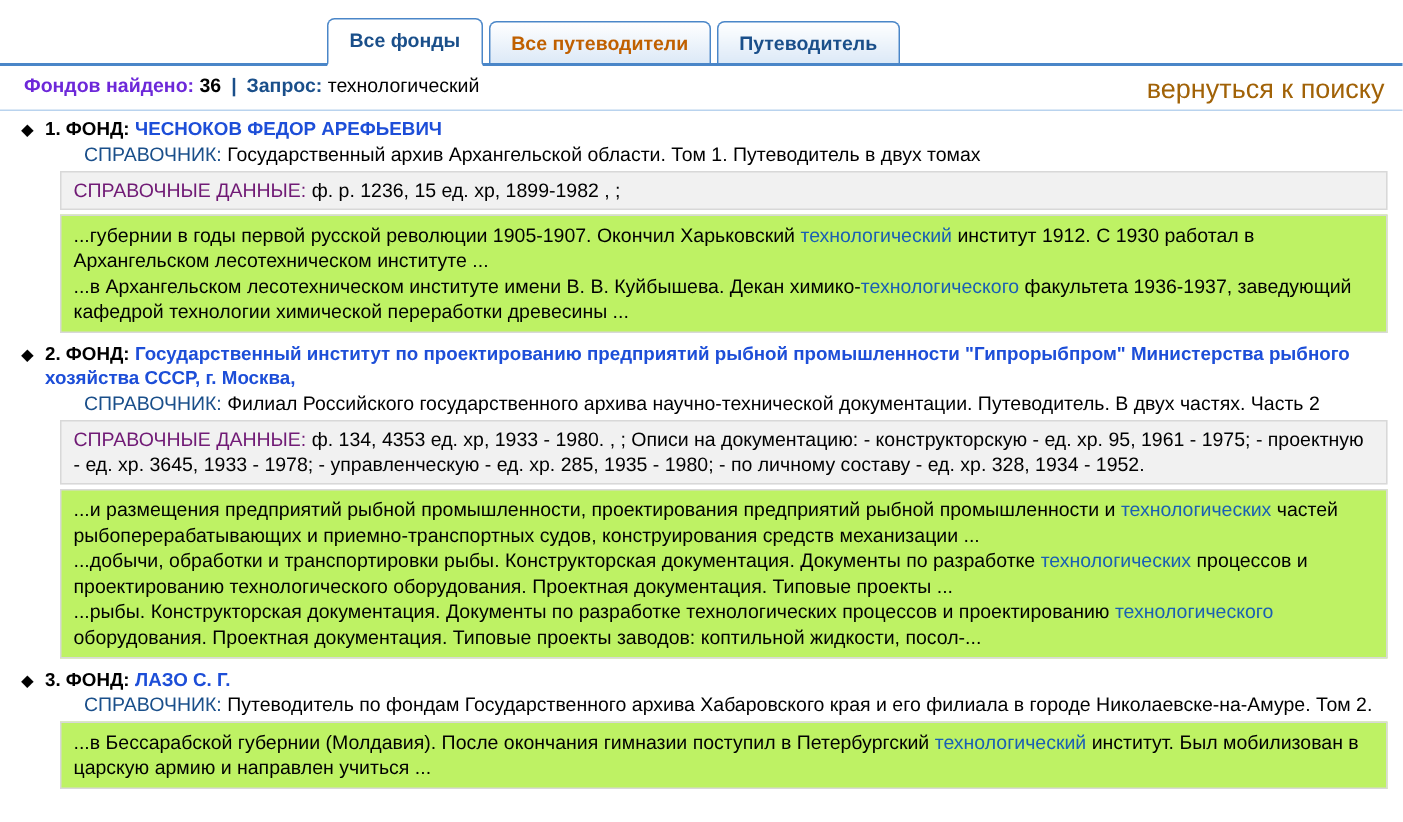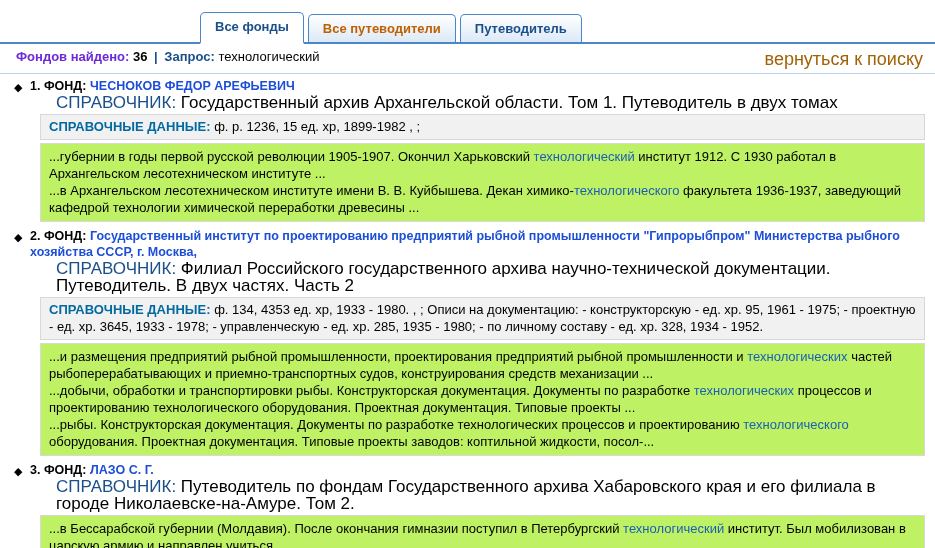--- a/index.html
+++ b/index.html
@@ -50,20 +50,21 @@
     line-height: 16px;
   }
   .tab.active {
     background: #ffffff;
     color: #1a4f8a;
     position: relative;
     top: 2px;
     padding-bottom: 7px;
     border-bottom: 2px solid #ffffff;
     z-index: 3;
+    margin-left: 18px;
   }
   .tab.inactive-blue {
     color: #c06000;
   }
   .tab.plain {
     color: #1a4f8a;
   }
 
   
   .infobar {
@@ -152,36 +153,36 @@
   .fond-name {
     color: #1d4ed8;
     font-weight: bold;
     font-size: 12.5px;
     text-decoration: none;
     cursor: pointer;
   }
   .guide-line {
     padding-left: 42px;
     line-height: 17px;
-    font-size: 17px;
+    font-size: 13px;
     margin-top: 0px;
   }
   .guide-label {
     color: #1a4f8a;
   }
   .refbox {
     background: #f1f1f1;
     border: 1px solid #d8d8d8;
     margin: 3px 0 3px 26px;
     padding: 3px 8px 4px 8px;
     line-height: 17px;
   }
   .ref-label {
-    color: #0369a1;
-    font-weight: bold;
+    color: #701a75;
+    font-weight: normal;
   }
   .snipbox {
     background: #bef264;
     border: 1px solid #d8d8d8;
     margin: 3px 0 6px 26px;
     padding: 4px 8px 5px 8px;
     line-height: 17px;
   }
   .snippet {
     margin: 0;

